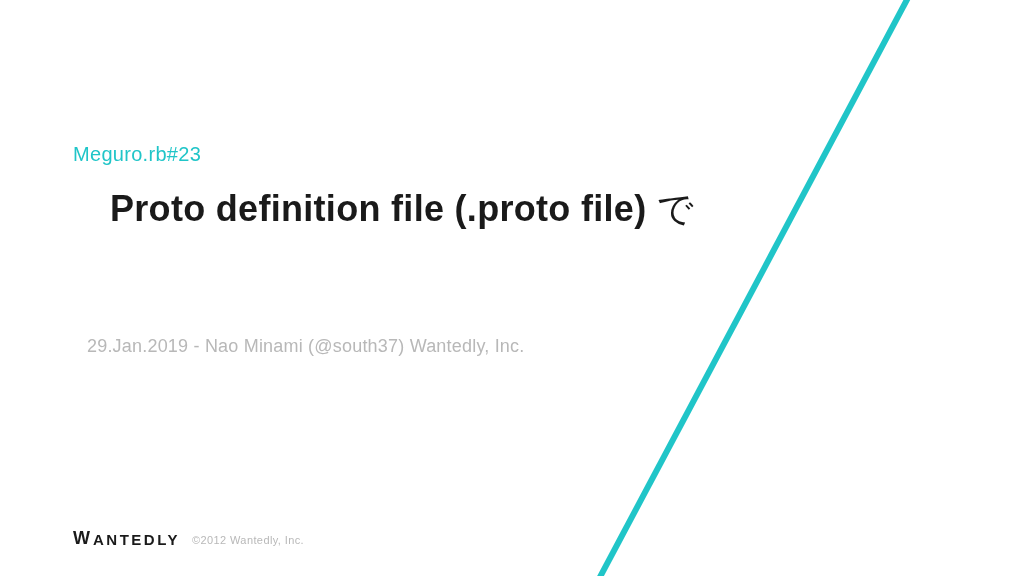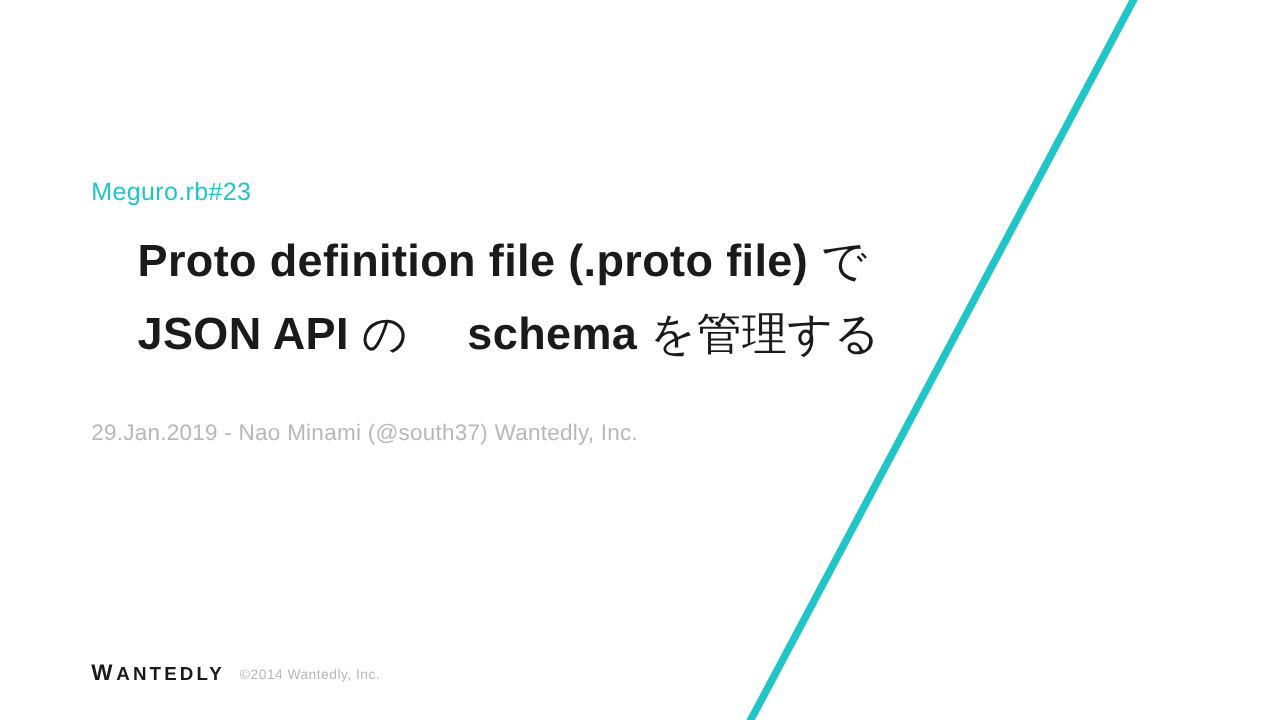--- a/index.html
+++ b/index.html
@@ -30,21 +30,21 @@
     top: 180px;
     color: #1a1a1a;
     font-size: 36px;
     line-height: 1.6;
     font-weight: 400;
     letter-spacing: 0.3px;
   }
   .title .b { font-weight: 800; margin-left: 37px; }
   .byline {
     position: absolute;
-    left: 73px;
+    left: 87px;
     top: 336px;
     color: #b8b8b8;
     font-size: 18px;
     letter-spacing: 0.2px;
     font-weight: 400;
   }
   .footer {
     position: absolute;
     left: 73px;
     bottom: 26px;
@@ -80,28 +80,25 @@
 <div class="slide">
 
   <div class="stripe"></div>
 
   <div class="event">Meguro.rb#23</div>
 
   <div class="title">
     <div>
       <span class="b">Proto definition file (.proto file)</span><span> で</span>
     </div>
-    <div>
-      <span class="b">JSON API</span><span> の </span><span class="b">schema</span><span> を管理する</span>
-    </div>
   </div>
 
   <div class="byline">29.Jan.2019 - Nao Minami (@south37) Wantedly, Inc.</div>
 
   <div class="footer">
     <div class="logo">
       <span class="logo-mark">W</span>
         <span>ANTEDLY</span>
     </div>
-    <div class="copyright">©2014 Wantedly, Inc.</div>
+    <div class="copyright">©2012 Wantedly, Inc.</div>
   </div>
 
 </div>
 
 </body></html>

